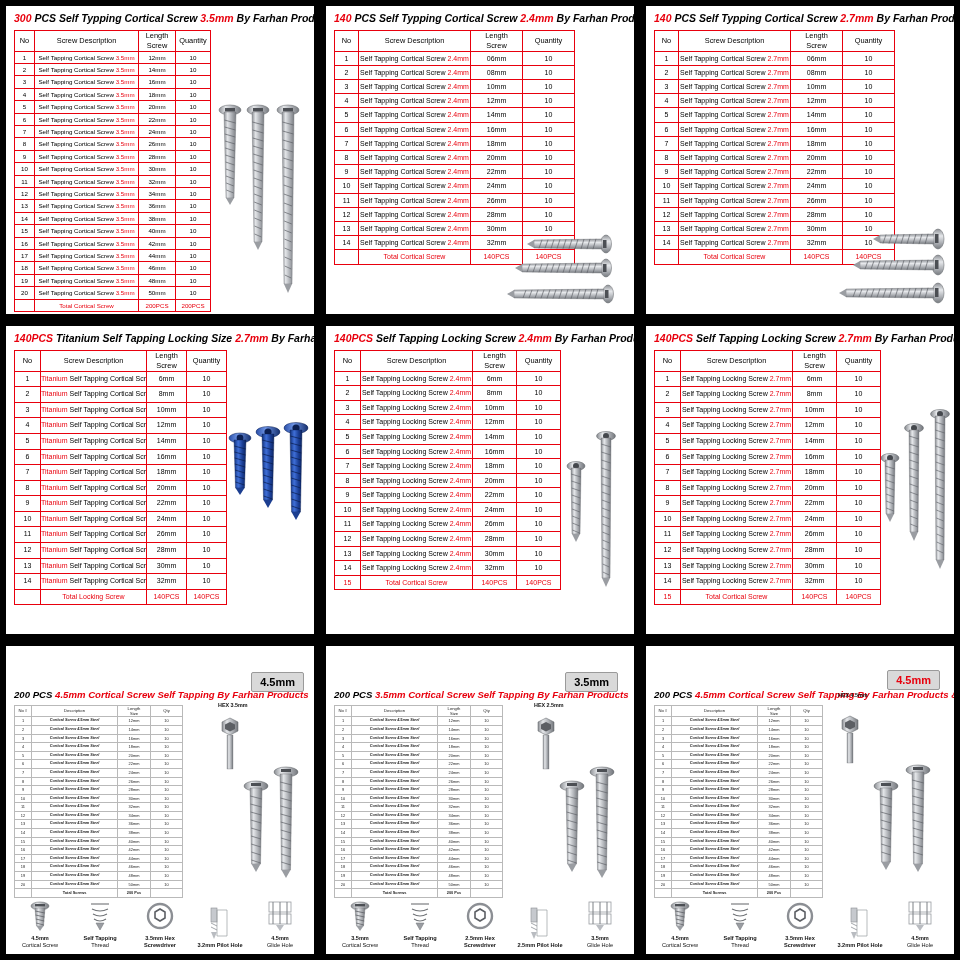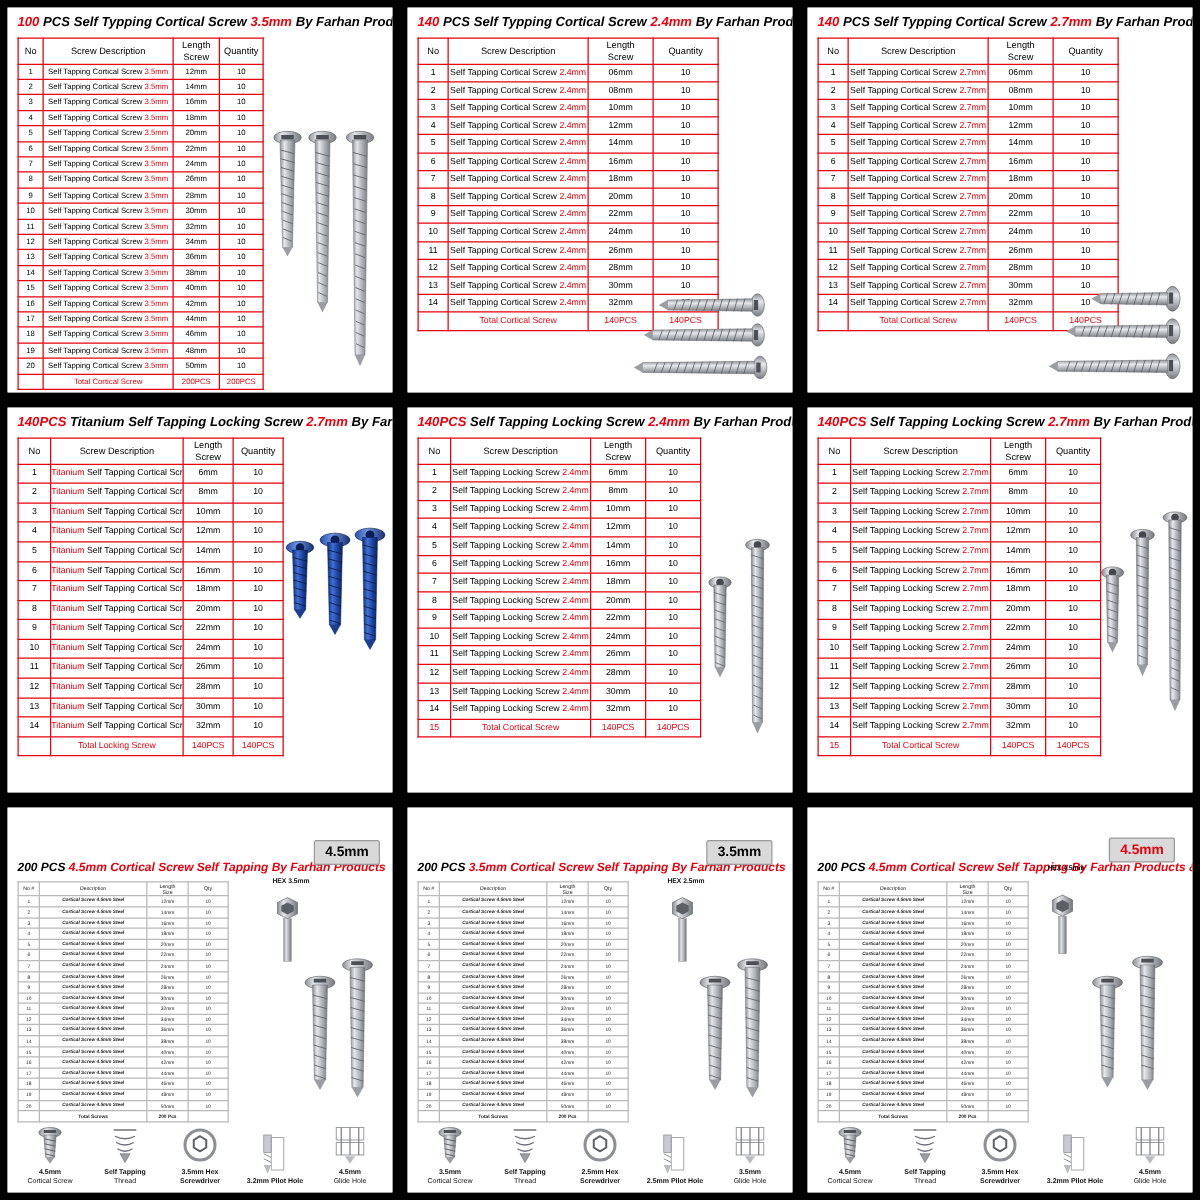--- a/index.html
+++ b/index.html
@@ -166,21 +166,21 @@
   .screwart { position: absolute; }
   svg { display: block; overflow: visible; }
 </style>
 </head>
 <body>
 
 <div id="grid">
 
   <div class="cell">
     <div class="panel p1">
-      <div class="ptitle"><span class="red">100</span><span class="blk"> PCS Self Typping Cortical Screw </span><span class="red">3.5mm</span><span class="blk"> By Farhan Products</span></div>
+      <div class="ptitle"><span class="red">300</span><span class="blk"> PCS Self Typping Cortical Screw </span><span class="red">3.5mm</span><span class="blk"> By Farhan Products</span></div>
       <table class="t">
         <colgroup>
             <col class="c0">
             <col class="c1">
             <col class="c2">
             <col class="c3">
           </colgroup>
         <thead>
             <tr>
           <th>No</th>
@@ -763,21 +763,21 @@
             </g>
             <path d="M14 3 L14 11 L7 7 Z" fill="#9a9da2"></path>
           </g>
         </svg>
       </div>
     </div>
   </div>
 
   <div class="cell">
     <div class="panel p4">
-      <div class="ptitle"><span class="red">140PCS</span><span class="blk">  Titanium Self Tapping Locking Screw </span><span class="red">2.7mm</span><span class="blk"> By Farhan Products</span></div>
+      <div class="ptitle"><span class="red">140PCS</span><span class="blk">  Titanium Self Tapping Locking Size </span><span class="red">2.7mm</span><span class="blk"> By Farhan Products</span></div>
       <table class="t">
         <colgroup>
             <col class="c0">
             <col class="c1">
             <col class="c2">
             <col class="c3">
           </colgroup>
         <thead>
             <tr>
           <th>No</th>

